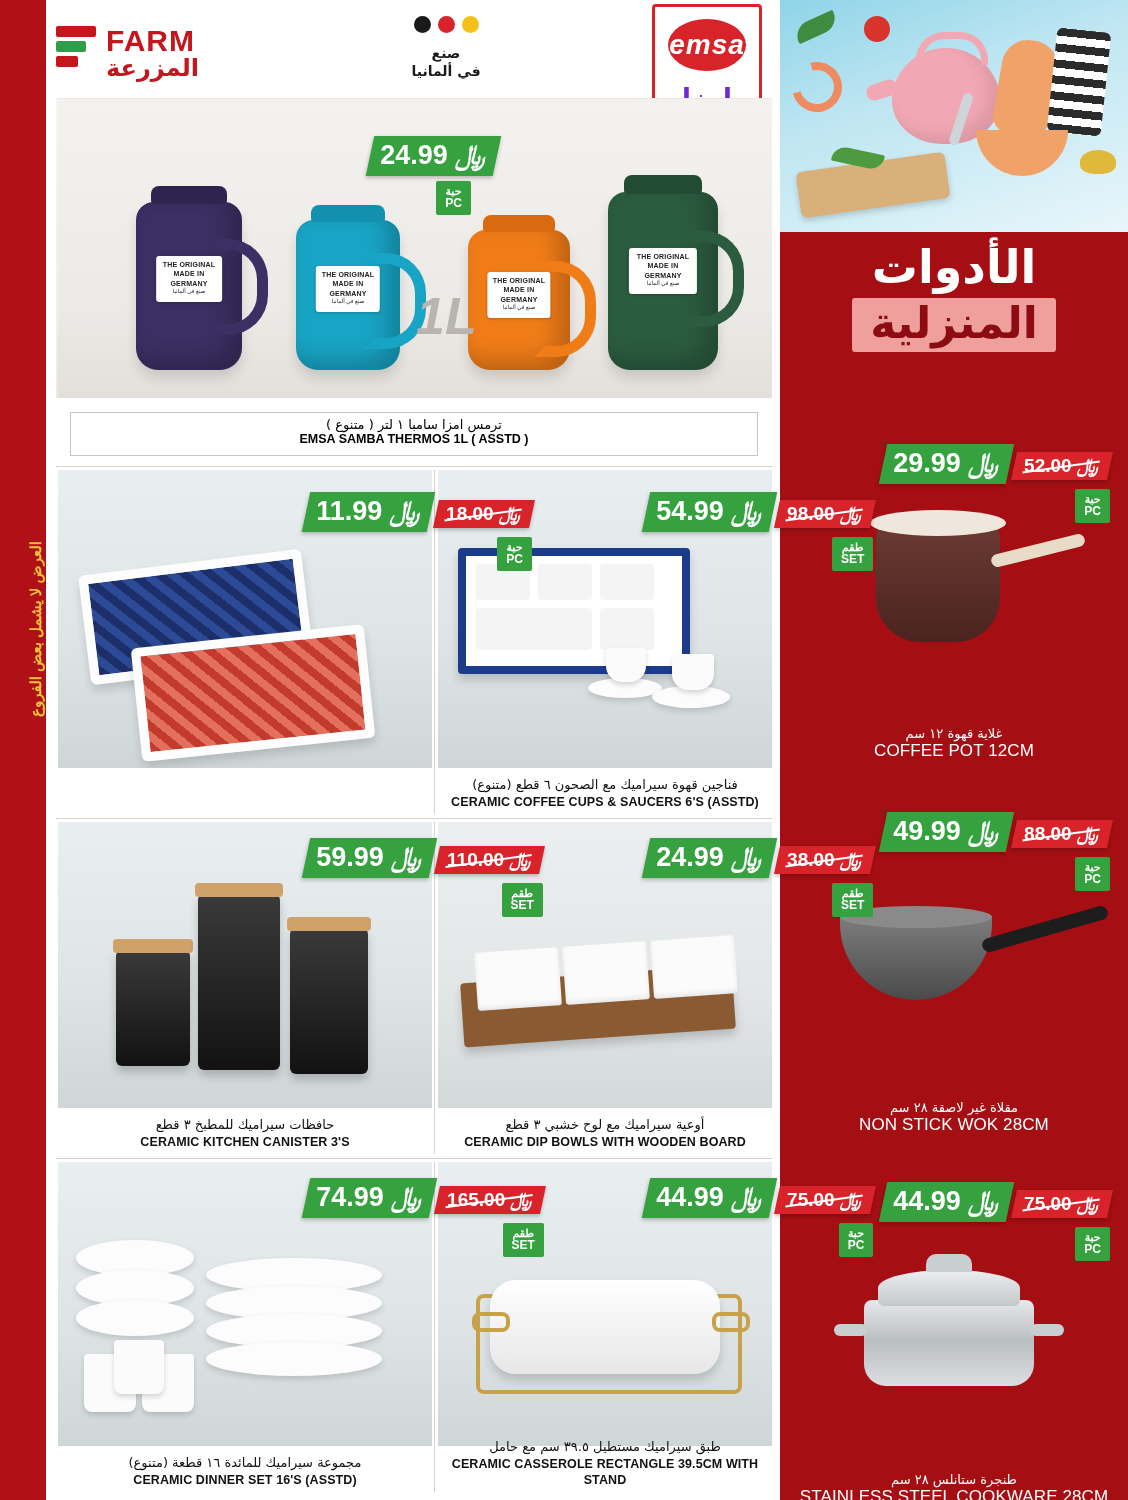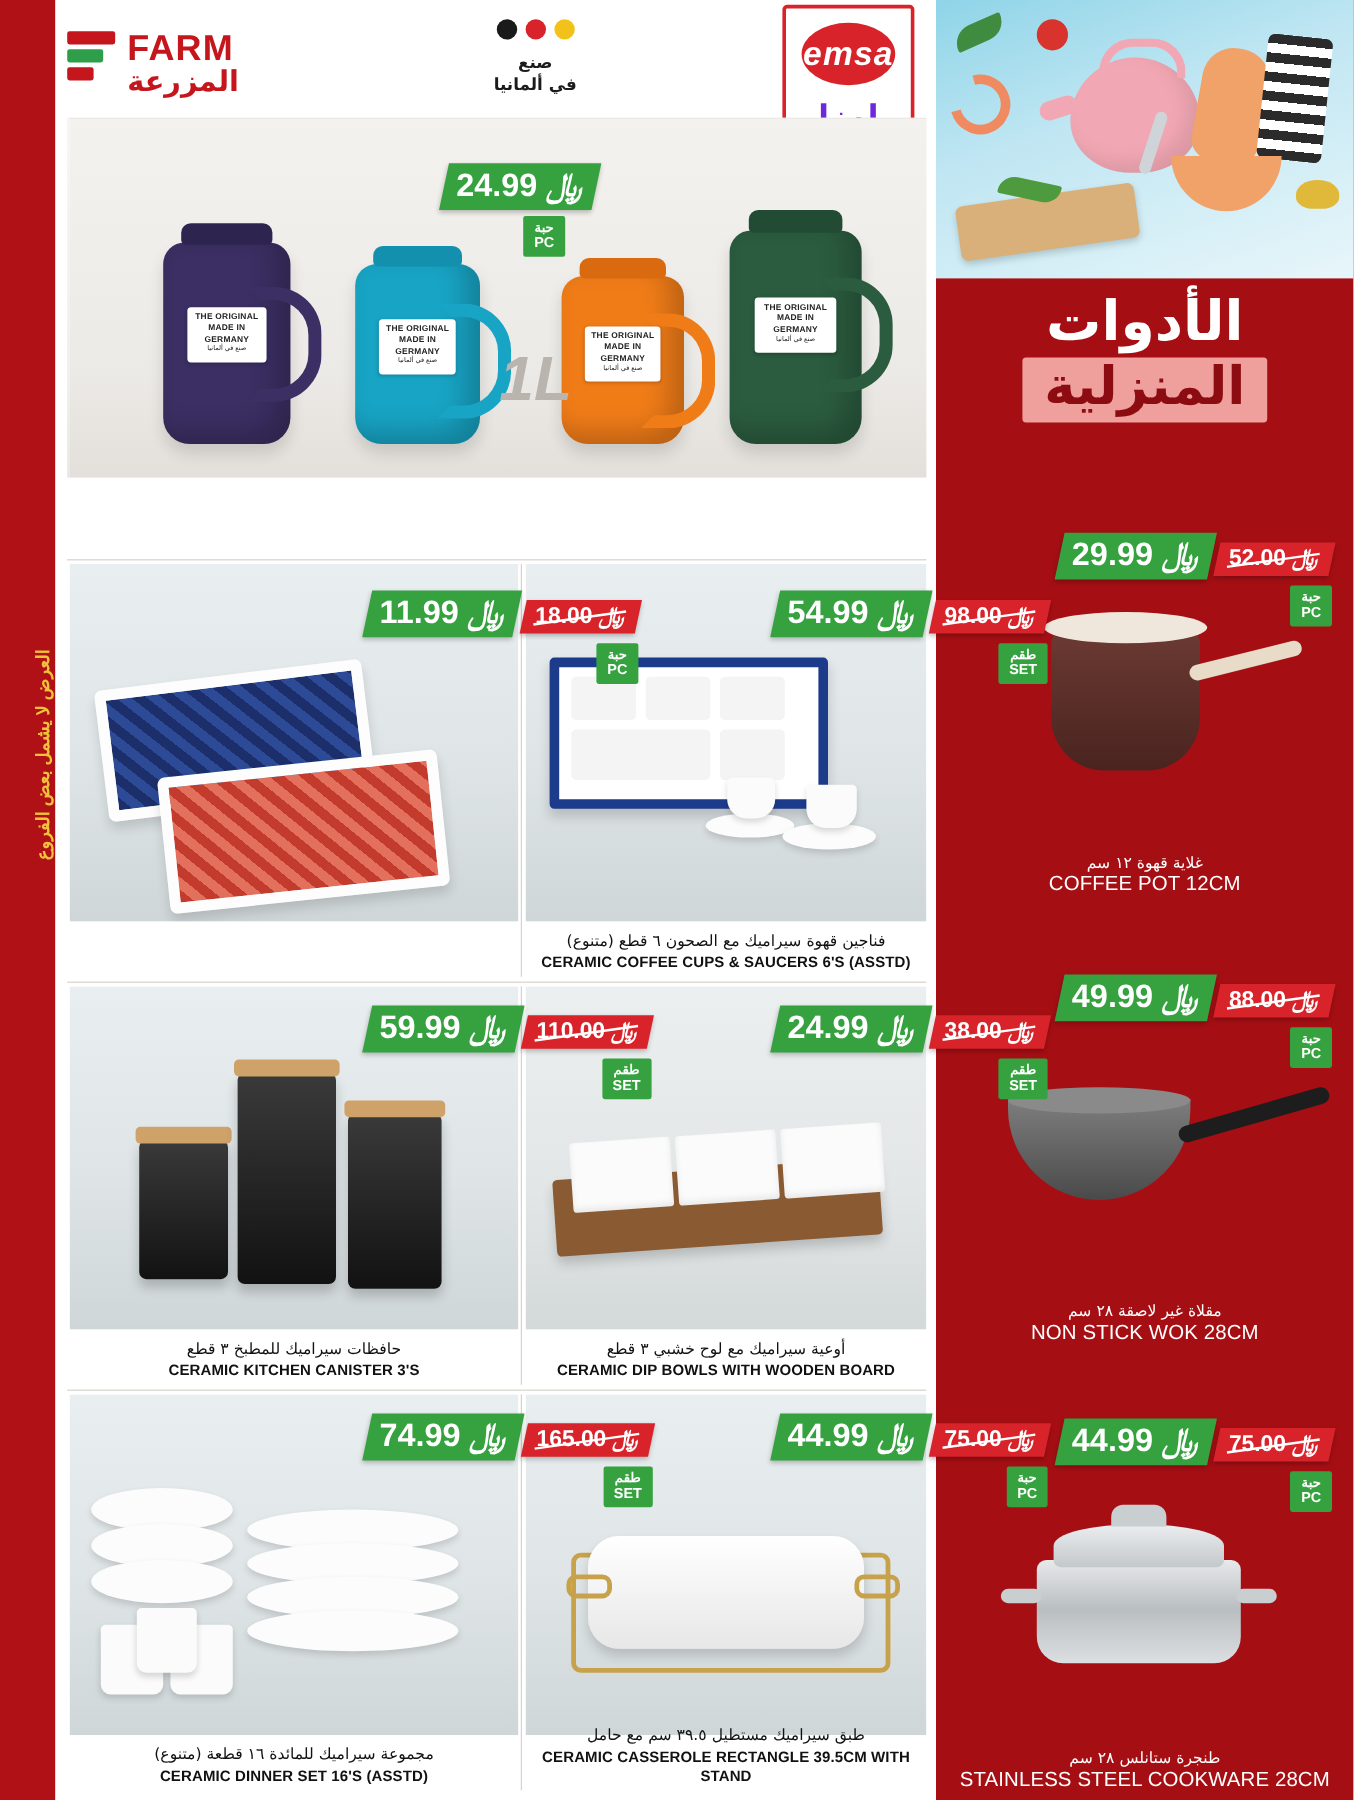--- a/index.html
+++ b/index.html
@@ -247,21 +247,21 @@
     border:1px solid #c9c6c1;background:#ffffff;text-align:center;padding-top:4px;
     box-sizing:border-box;
   }
 
   
   .bg-kitchen{position:absolute;inset:0;background:linear-gradient(180deg,#e9eef0 0%,#dfe5e7 55%,#cfd6d8 100%);}
   .bg-wood{position:absolute;inset:0;background:linear-gradient(180deg,#eceff0 0%,#e2e6e7 60%,#d3d8d9 100%);}
 
   
   .rcell{position:absolute;left:0;width:348px;text-align:center;color:#ffffff;}
-  .rcap{margin-top:6px;direction:rtl;}
+  .rcap{margin-top:20px;direction:rtl;}
   .rcap .ar{font-size:13px;font-family:"DejaVu Sans", sans-serif;}
   .rcap .en{font-size:17px;font-weight:normal;letter-spacing:.1px;direction:ltr;}
 
   
   .coffeepot{
     position:absolute;left:96px;top:10px;width:124px;height:116px;
     background:linear-gradient(180deg,#6b3a33 0%,#4a231f 100%);
     border-radius:10px 10px 44px 44px;
   }
   .coffeepot:before{
@@ -424,20 +424,24 @@
   <div class="tag" style="left:370px;top:136px;text-align:center;">
     <div class="new"><span><i class="riyal">﷼</i> <i style="font-style:normal">24.99</i></span></div>
     <div style="margin-left:40px;">
       <div class="unit">
         <u>حبة</u>
         <span>PC</span>
       </div>
     </div>
   </div>
 
+  <div class="hero-cap">
+    <div class="ar" style="direction:rtl;font-size:13px;font-family:'DejaVu Sans',sans-serif;">ترمس امزا سامبا ١ لتر ( متنوع )</div>
+    <div class="en" style="font-size:12.5px;font-weight:bold;">EMSA SAMBA THERMOS 1L ( ASSTD )</div>
+  </div>
 
   <div class="divider" style="left:56px;top:466px;width:716px;"></div>
   <div class="divider" style="left:56px;top:818px;width:716px;"></div>
   <div class="divider" style="left:56px;top:1158px;width:716px;"></div>
   <div class="vdivider" style="left:434px;top:470px;height:344px;"></div>
   <div class="vdivider" style="left:434px;top:822px;height:332px;"></div>
   <div class="vdivider" style="left:434px;top:1162px;height:330px;"></div>
 
   <div class="cell" style="left:58px;top:470px;width:374px;height:344px;">
     <div class="photo">

